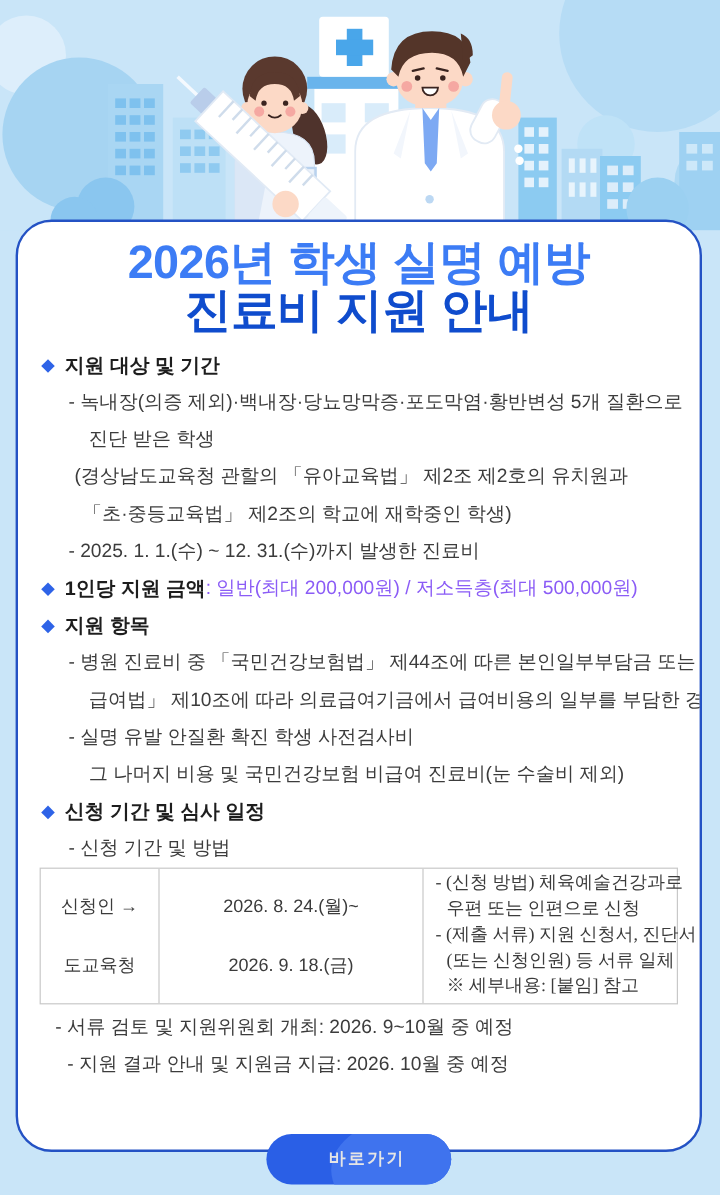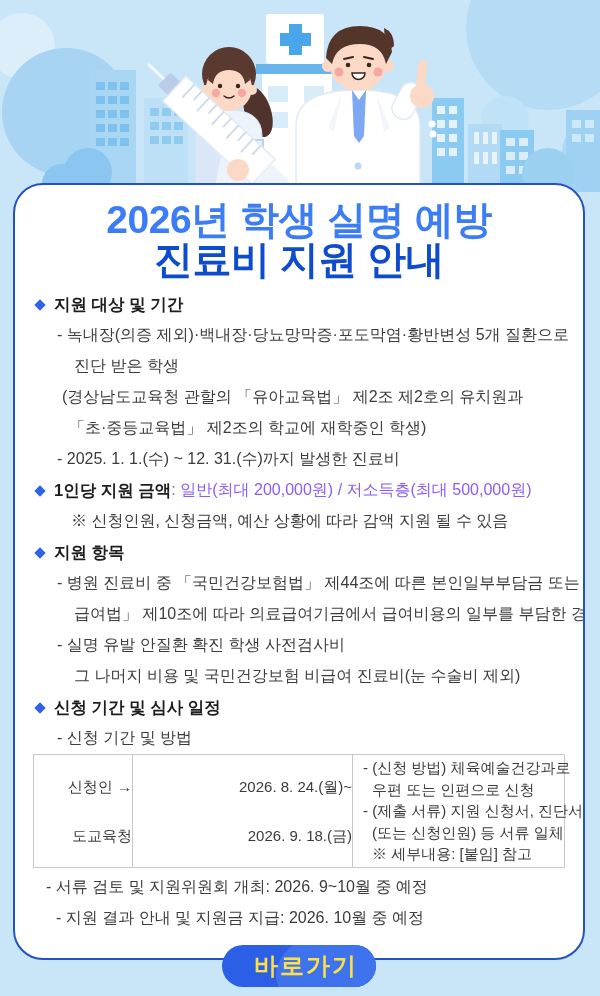--- a/index.html
+++ b/index.html
@@ -28,32 +28,32 @@
   .i-paren2{ padding-left:36px; }
   .i-note  { padding-left:38px; }
   .i-after1{ padding-left:13px; }
   .i-after2{ padding-left:23px; }
   .tbl {
     display:grid; grid-template-columns:99px 220px 1fr;
     border:1px solid #c8c8c8; height:114px; box-sizing:border-box;
     font-size:15px; color:#3b3b3b;
   }
   .cell { display:flex; flex-direction:column; justify-content:center; }
-  .c1,.c2 { align-items:flex-end; text-align:center; line-height:22px; border-right:1px solid #c8c8c8;gap:27px; }
-  .c3 { padding-left:10px; line-height:21.5px; white-space:nowrap; }
+  .c1,.c2 { align-items:center; text-align:center; line-height:22px; border-right:1px solid #c8c8c8;gap:27px; }
+  .c3 { padding-left:10px; line-height:21.5px; white-space:nowrap;font-family:Liberation Serif, serif; }
   .c3 .ind { padding-left:9px; }
   .after { margin-top:4px; }
   .cta {
     position:absolute; left:222px; top:945px; width:154px; height:42px;
     border-radius:22px; background:#2a5fe6; z-index:2;
     display:flex; align-items:center; justify-content:center;
     overflow:hidden; cursor:pointer;
   }
   .glow { position:absolute; right:-30px; top:-14px; width:130px; height:88px; border-radius:50%; background:#3f73ee; }
-  .cta-label { position:relative; color:#fde047; font-weight:800; font-size:24px; letter-spacing:2px;margin-left:14px; }
+  .cta-label { position:relative; color:#e5e5e5; font-weight:800; font-size:14px; letter-spacing:2px;margin-left:14px; }
 </style>
 </head>
 <body>
 
 <div class="page">
 
   <svg class="hero" width="600" height="192" viewBox="0 0 600 192">
     <rect width="600" height="192" fill="#c9e5f8"></rect>
     <g>
       <circle cx="22" cy="46" r="33" fill="#ddeefb"></circle>
@@ -225,21 +225,20 @@
       <div class="line i-cont">진단 받은 학생</div>
       <div class="line i-paren1">(경상남도교육청 관할의 「유아교육법」 제2조 제2호의 유치원과</div>
       <div class="line i-paren2">「초·중등교육법」 제2조의 학교에 재학중인 학생)</div>
       <div class="line i-dash">- 2025. 1. 1.(수) ~ 12. 31.(수)까지 발생한 진료비</div>
 
       <div class="line h">
         <span class="dia"></span>
         <span>1인당 지원 금액</span>
           <span class="reg"> : 일반(최대 200,000원) / 저소득층(최대 500,000원)</span>
       </div>
-      <div class="line i-note">※ 신청인원, 신청금액, 예산 상황에 따라 감액 지원 될 수 있음</div>
 
       <div class="line h">
         <span class="dia"></span>
         <span>지원 항목</span>
       </div>
       <div class="line i-dash">- 병원 진료비 중 「국민건강보험법」 제44조에 따른 본인일부부담금 또는 「의료</div>
       <div class="line i-cont">급여법」 제10조에 따라 의료급여기금에서 급여비용의 일부를 부담한 경우</div>
       <div class="line i-dash">- 실명 유발 안질환 확진 학생 사전검사비</div>
       <div class="line i-cont">그 나머지 비용 및 국민건강보험 비급여 진료비(눈 수술비 제외)</div>
 

